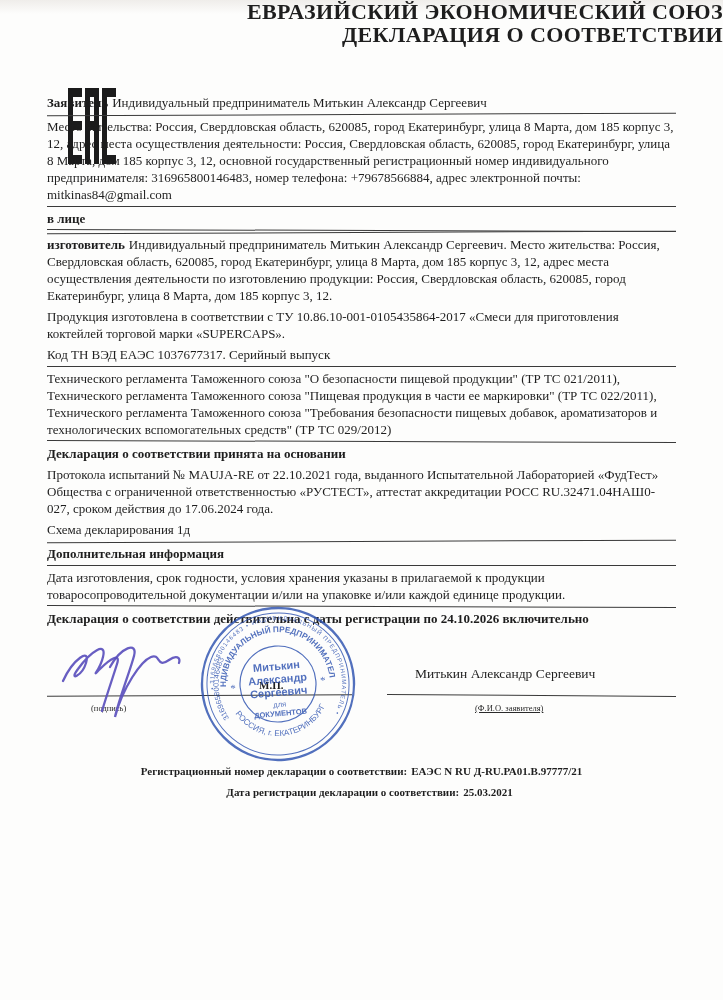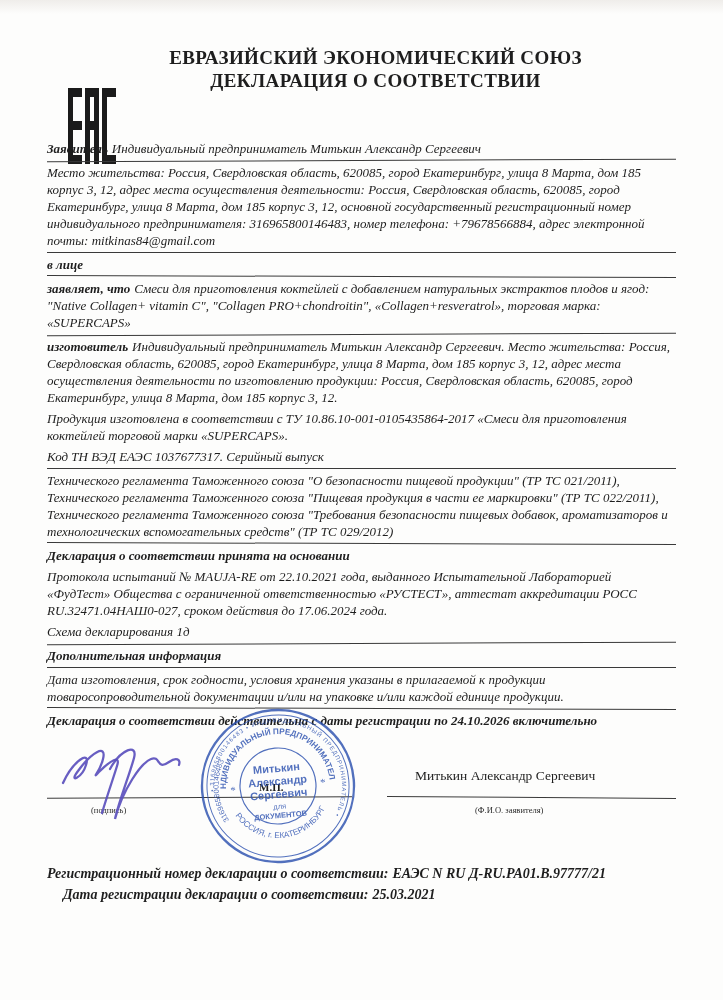--- a/index.html
+++ b/index.html
@@ -1,38 +1,38 @@
 <!DOCTYPE html>
 <html><head>
 <meta charset="utf-8">
 <style>
   html,body{margin:0;padding:0;}
   body{width:723px;height:1000px;background:#e9e7e4;font-family:"Liberation Serif","DejaVu Serif",serif;}
   .page{position:relative;width:723px;height:1000px;overflow:hidden;color:#1e1e1e;
         background:linear-gradient(180deg,#efedea 0,#fdfdfc 14px),#fdfdfc;}
   .eac-logo{position:absolute;left:68px;top:88px;width:48px;height:76px;}
-  .titles{padding-top:46px;text-align:center;font-weight:bold;font-size:19px;line-height:23px;letter-spacing:.4px;padding-left:28px;}
+  .titles{text-align:right;font-weight:bold;font-size:22px;line-height:23px;letter-spacing:.4px;padding-left:28px;}
   .content{position:relative;padding:0 47px;margin-top:46px;font-size:13px;line-height:17px;}
-  .content p{margin:0;padding:2px 0;font-style:italic;}
+  .content p{margin:0;padding:2px 0;}
   .content b{font-weight:bold;}
   .hline{height:0;border-top:1px solid #3a3a3a;margin:1px 0;}
   .hline.tilt1{transform:rotate(-0.25deg);}
   .hline.tilt2{transform:rotate(0.2deg);}
   .lbl{font-weight:bold;margin-right:4px;}
   .boldline{font-weight:bold;}
   .sig-area{position:relative;height:128px;margin-top:4px;}
   .sig-svg{position:absolute;left:8px;top:-4px;width:150px;height:100px;z-index:1;}
   .sig-line-left{position:absolute;left:0;top:62px;width:305px;border-top:1px solid #3a3a3a;transform:rotate(-0.3deg);}
   .sig-caption{position:absolute;left:44px;top:67px;font-size:8.5px;color:#2a2a2a;}
   .mp-label{position:absolute;left:212px;top:44px;font-size:11px;font-weight:bold;z-index:0;}
   .stamp-box{position:absolute;left:150px;top:-30px;width:162px;height:162px;z-index:2;opacity:.82;transform:rotate(-5deg);}
   .fio-name{position:absolute;left:368px;top:32px;font-size:13.5px;}
   .sig-line-right{position:absolute;left:340px;top:62px;width:289px;border-top:1px solid #3a3a3a;transform:rotate(0.35deg);}
-  .fio-caption{position:absolute;left:428px;top:67px;font-size:8.5px;color:#2a2a2a;}
-  .footer-line{font-weight:bold;font-size:14px;margin-top:10px;}
+  .fio-caption{position:absolute;left:428px;top:67px;font-size:8.5px;color:#2a2a2a;text-decoration:underline;}
+  .footer-line{font-weight:bold;font-size:11px;margin-top:10px;text-align:center;}
   .footer-line span{margin-left:4px;}
   .stamp-text{fill:#2d52b0;}
   .sig-path{stroke:#5b50bd;stroke-width:2.3;fill:none;stroke-linecap:round;opacity:.92;}
 </style>
 </head>
 <body>
 
 <div class="page">
 
   <svg class="eac-logo" viewBox="0 0 48 76" aria-hidden="true">
@@ -60,21 +60,20 @@
 
     <p><b class="lbl">Заявитель</b><span>Индивидуальный предприниматель Митькин Александр Сергеевич</span></p>
     <div class="hline tilt1"></div>
 
     <p>Место жительства: Россия, Свердловская область, 620085, город Екатеринбург, улица 8 Марта, дом 185 корпус 3, 12, адрес места осуществления деятельности: Россия, Свердловская область, 620085, город Екатеринбург, улица 8 Марта, дом 185 корпус 3, 12, основной государственный регистрационный номер индивидуального предпринимателя: 316965800146483, номер телефона: +79678566884, адрес электронной почты: mitkinas84@gmail.com</p>
     <div class="hline"></div>
 
     <p class="boldline">в лице</p>
     <div class="hline tilt2"></div>
 
-    <p><b class="lbl">заявляет, что</b><span>Смеси для приготовления коктейлей с добавлением натуральных экстрактов плодов и ягод: "Native Collagen+ vitamin C", "Collagen PRO+chondroitin", «Collagen+resveratrol», торговая марка: «SUPERCAPS»</span></p>
     <div class="hline tilt1"></div>
 
     <p><b class="lbl">изготовитель</b><span>Индивидуальный предприниматель Митькин Александр Сергеевич. Место жительства: Россия, Свердловская область, 620085, город Екатеринбург, улица 8 Марта, дом 185 корпус 3, 12, адрес места осуществления деятельности по изготовлению продукции: Россия, Свердловская область, 620085, город Екатеринбург, улица 8 Марта, дом 185 корпус 3, 12.</span></p>
     <p>Продукция изготовлена в соответствии с ТУ 10.86.10-001-0105435864-2017 «Смеси для приготовления коктейлей торговой марки «SUPERCAPS».</p>
     <p>Код ТН ВЭД ЕАЭС 1037677317. Серийный выпуск</p>
     <div class="hline"></div>
 
     <p>Технического регламента Таможенного союза "О безопасности пищевой продукции" (ТР ТС 021/2011), Технического регламента Таможенного союза "Пищевая продукция в части ее маркировки" (ТР ТС 022/2011), Технического регламента Таможенного союза "Требования безопасности пищевых добавок, ароматизаторов и технологических вспомогательных средств" (ТР ТС 029/2012)</p>
     <div class="hline tilt2"></div>
 

